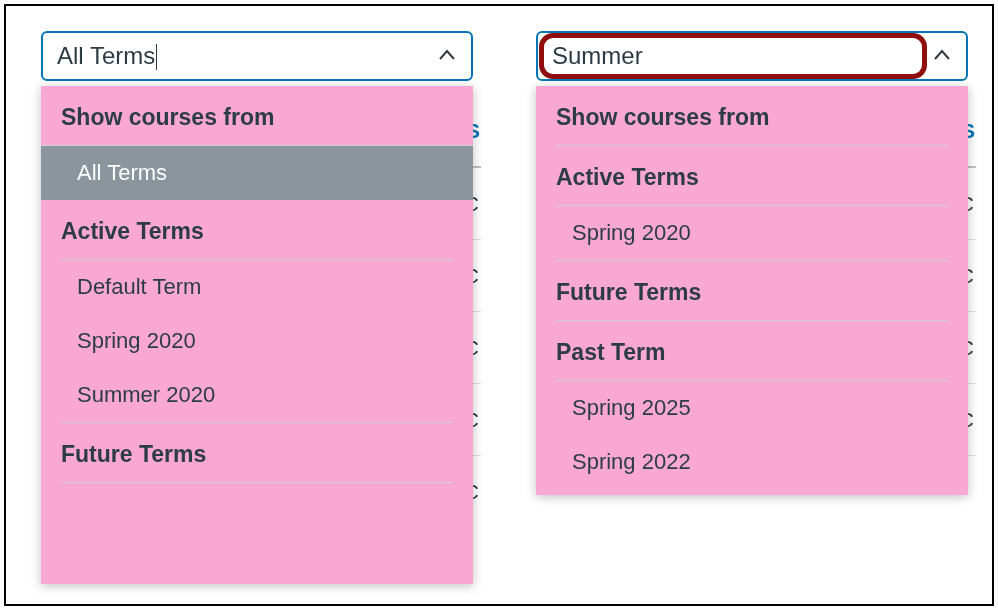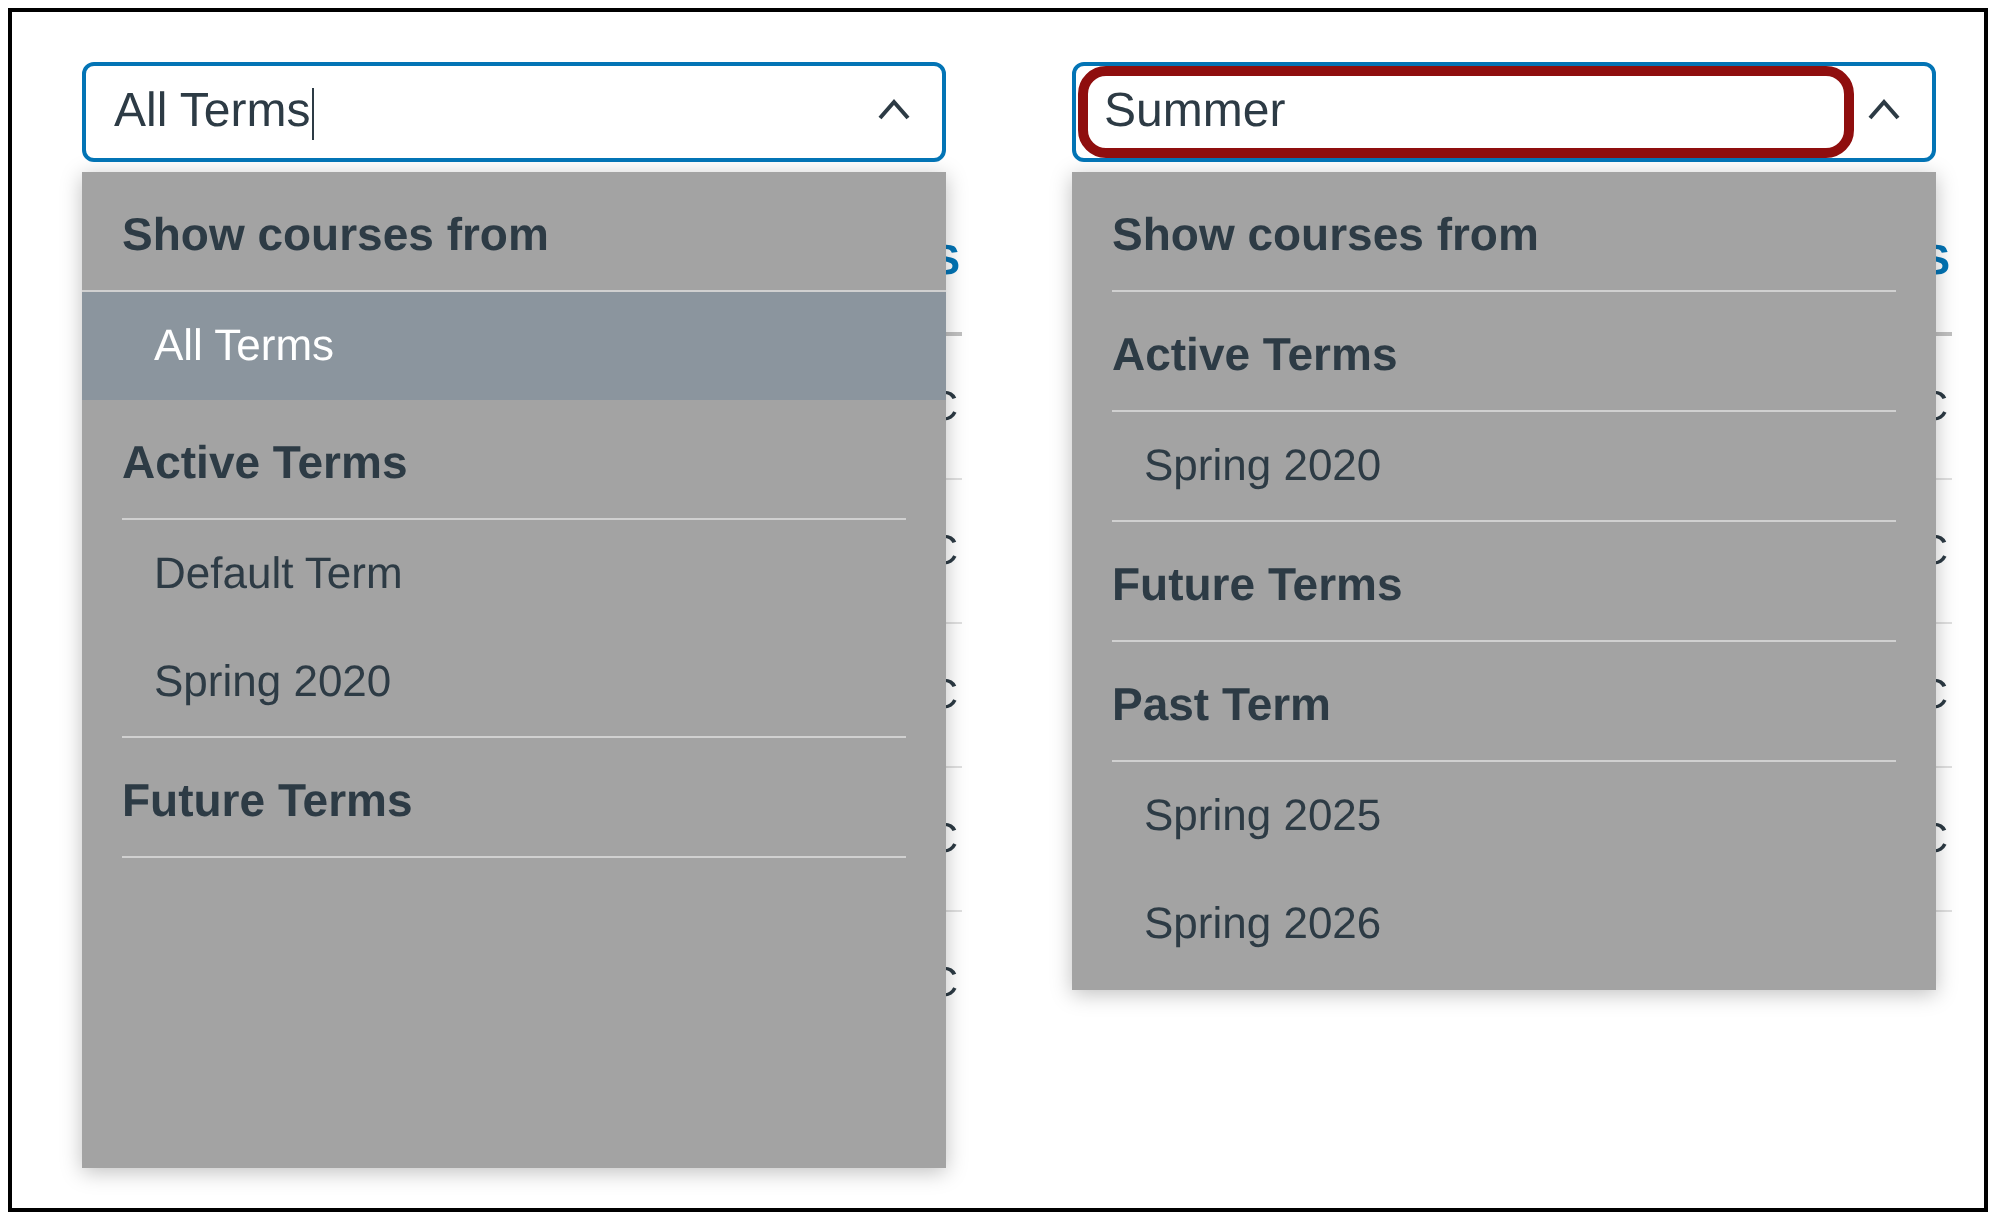--- a/index.html
+++ b/index.html
@@ -106,21 +106,21 @@
       border-radius: 14px;
       z-index: 6;
       pointer-events: none;
     }
 
     .dropdown {
       position: absolute;
       top: 80px;
       left: 35px;
       width: 432px;
-      background: #a3a3a3;
+      background: #f9a8d4;
       box-shadow: 0 2px 10px rgba(0,0,0,0.25);
       z-index: 4;
       color: #2d3b45;
       font-size: 22px;
     }
     .dropdown .option {
       padding: 14px 20px 14px 36px;
       font-size: 22px;
     }
     .dropdown .option.selected {
@@ -198,20 +198,21 @@
 
     <div class="dropdown dd-short">
       <div class="group-header-plain">Show courses from</div>
       <div class="hr-full"></div>
       <div class="option selected">All Terms</div>
 
       <div class="group-header-plain">Active Terms</div>
       <div class="hr"></div>
       <div class="option">Default Term</div>
       <div class="option">Spring 2020</div>
+      <div class="option">Summer 2020</div>
       <div class="hr"></div>
 
       <div class="group-header-plain">Future Terms</div>
       <div class="hr"></div>
     </div>
 
   </div>
 
   <div class="half half-right">
 
@@ -256,18 +257,18 @@
       <div class="hr"></div>
       <div class="option">Spring 2020</div>
       <div class="hr"></div>
 
       <div class="group-header-plain">Future Terms</div>
       <div class="hr"></div>
 
       <div class="group-header-plain">Past Term</div>
       <div class="hr"></div>
       <div class="option">Spring 2025</div>
-      <div class="option" style="padding-bottom:20px">Spring 2026</div>
+      <div class="option" style="padding-bottom:20px">Spring 2022</div>
     </div>
 
   </div>
 
 </div>
 
 </body></html>

